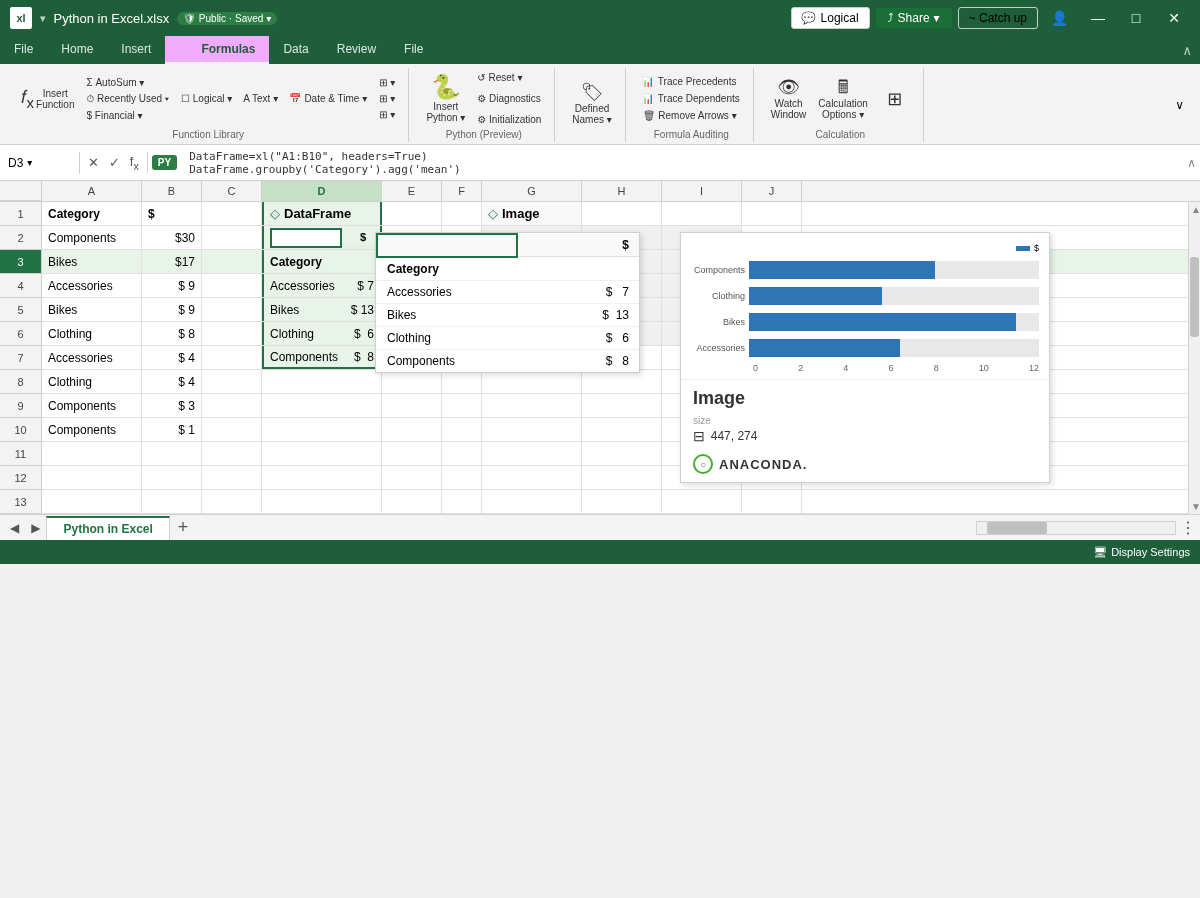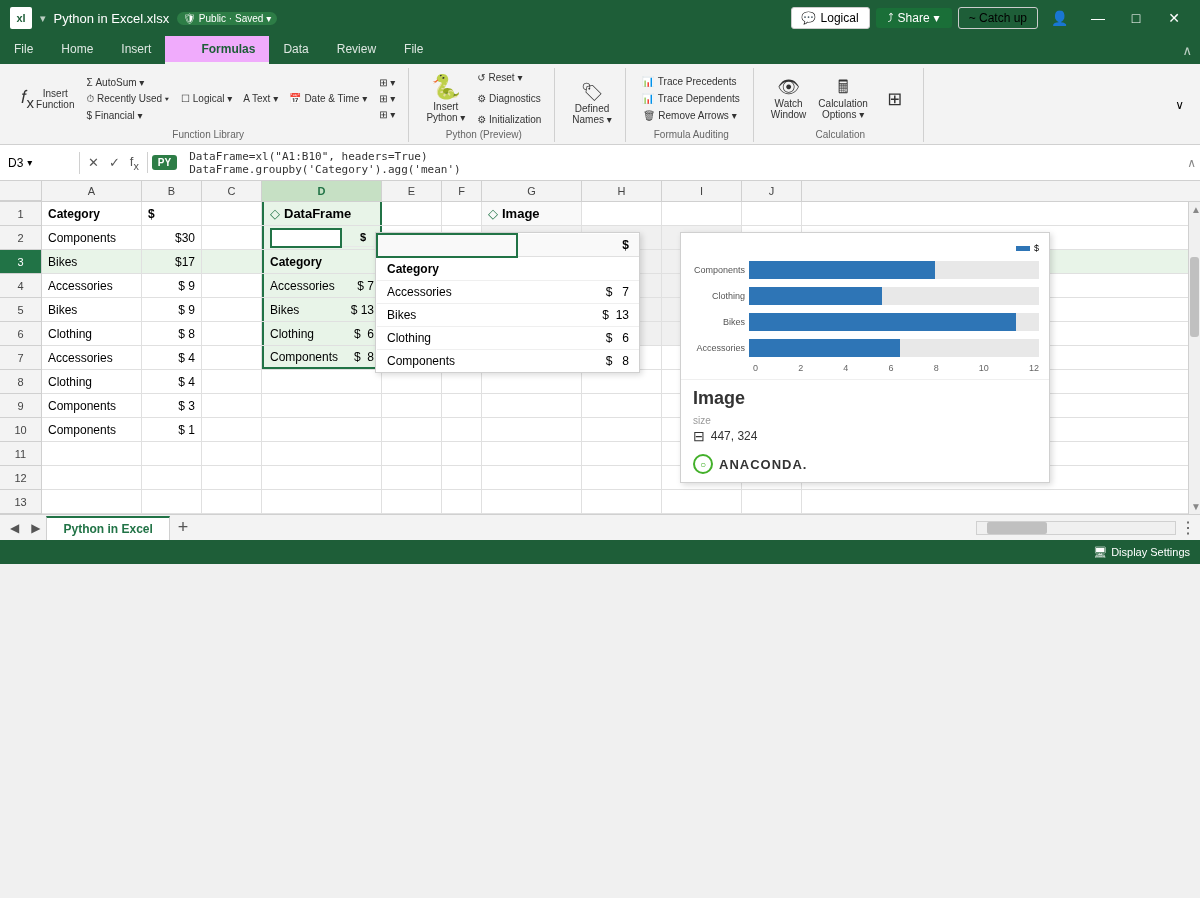--- a/index.html
+++ b/index.html
@@ -588,21 +588,21 @@
         <span>10</span>
         <span>12</span>
       </div>
     </div>
 
     <div style="padding:8px 12px;">
       <div style="font-size:18px; font-weight:bold; color:#333; margin-bottom:6px;">Image</div>
       <div style="font-size:10px; color:#999; margin-bottom:2px;">size</div>
       <div style="display:flex; align-items:center; gap:6px; font-size:12px; color:#333;">
         <span style="font-size:14px;">⊟</span>
-        <span>447, 324</span>
+        <span>447, 274</span>
       </div>
       <div style="margin-top:10px; display:flex; align-items:center; gap:6px;">
         <div style="width:20px; height:20px; border-radius:50%; border:2px solid #43b02a; display:flex; align-items:center; justify-content:center; color:#43b02a; font-size:10px; font-weight:bold;">○</div>
         <span style="font-size:13px; font-weight:bold; letter-spacing:1px; color:#333;">ANACONDA.</span>
       </div>
     </div>
   </div>
 </div>
 
 <div class="sheet-tabs">

